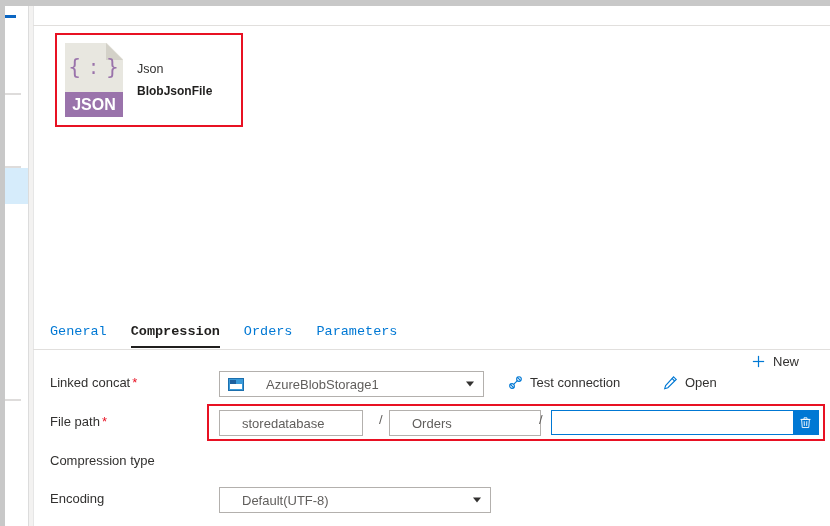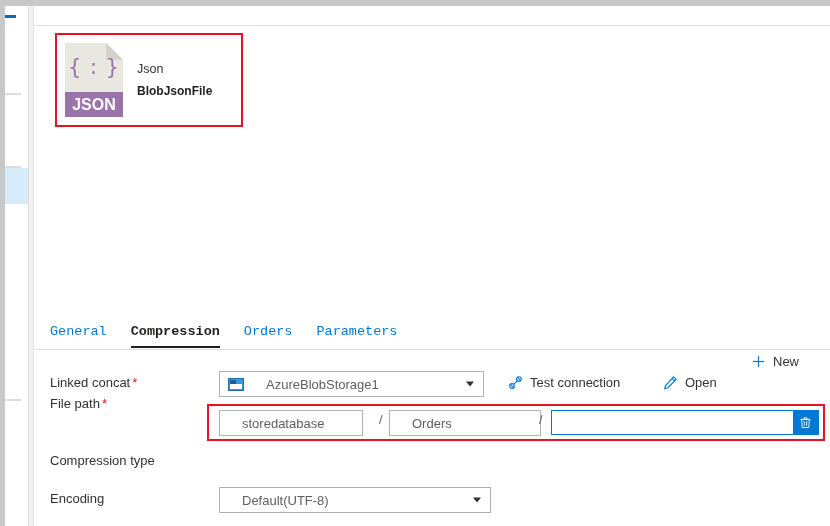--- a/index.html
+++ b/index.html
@@ -382,21 +382,21 @@
   <div class="action" style="left:751px; top:354px;justify-content:space-between;">
     <span class="glyph">
       <svg width="15" height="15" viewBox="0 0 16 16" fill="none" stroke="#0078d4" stroke-width="1.3">
         <line x1="8" y1="2" x2="8" y2="14"></line>
         <line x1="2" y1="8" x2="14" y2="8"></line>
       </svg>
     </span>
     <span>New</span>
   </div>
 
-  <div class="row-label" style="top:396px;">
+  <div class="row-label" style="top:414px;">
     <span>File path</span><span class="req">*</span>
   </div>
   <div class="fp-redbox"></div>
 
   <div class="ctrl" style="left:219px; top:410px; width:144px;">
     <span class="txt">storedatabase</span>
   </div>
   <div class="slash" style="left:379px;">/</div>
   <div class="ctrl" style="left:389px; top:410px; width:152px;">
     <span class="txt">Orders</span>

